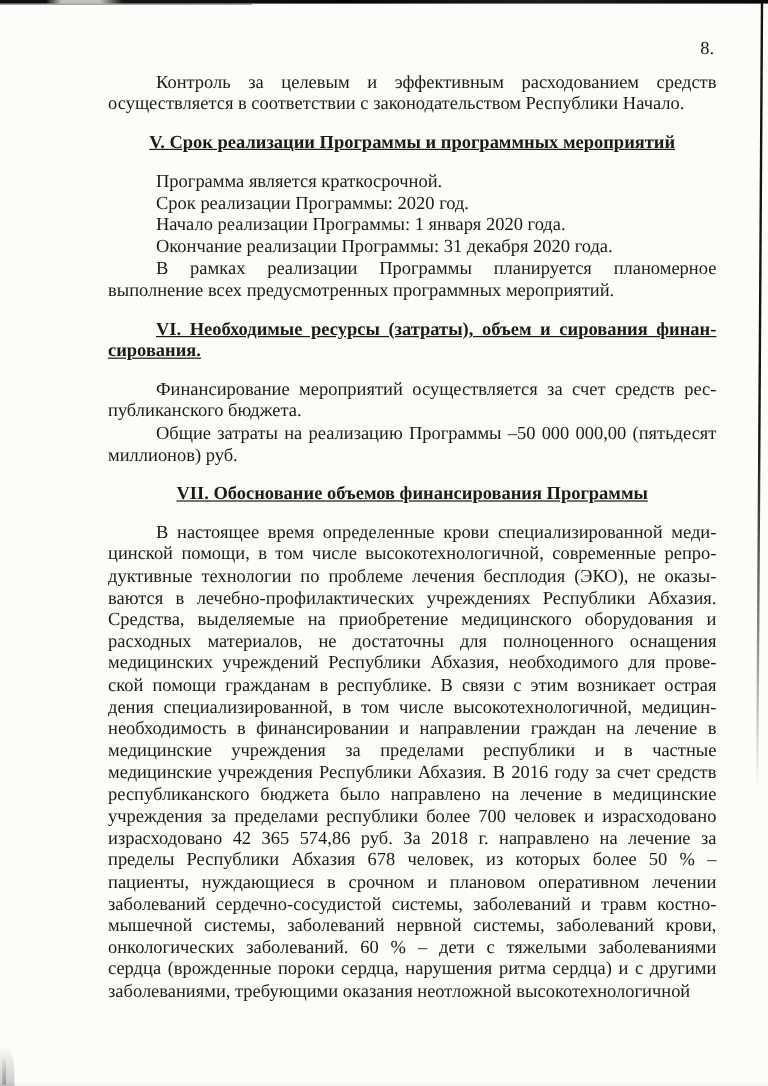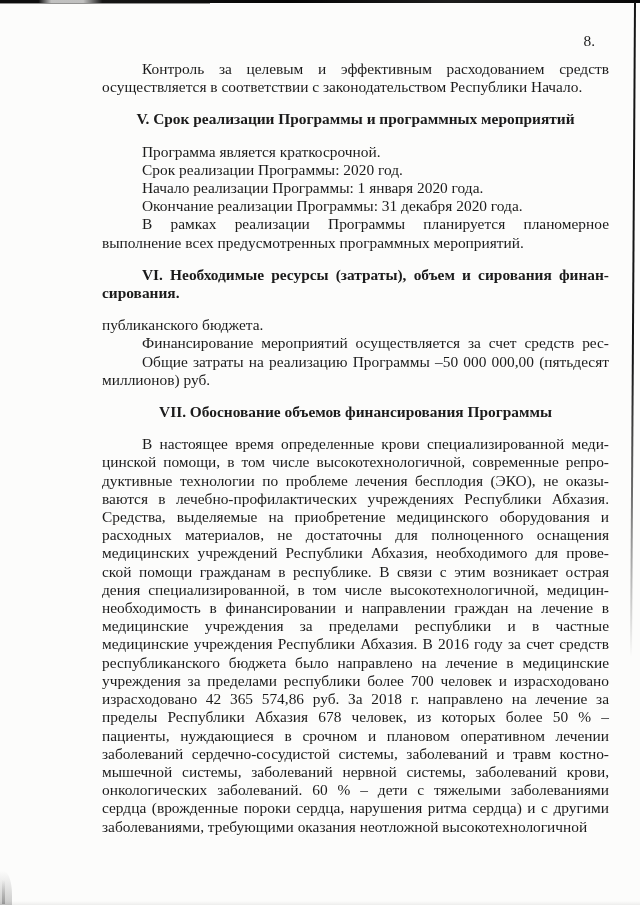--- a/index.html
+++ b/index.html
@@ -43,29 +43,29 @@
   .bottom-shade {
     position: absolute; bottom: 0; left: 0; right: 0; height: 4px;
     background: linear-gradient(to bottom, rgba(0,0,0,0), rgba(0,0,0,.06));
   }
   
   .page-number {
     position: absolute; top: 31px; right: 45px;
     font-size: 15.4px; line-height: 19px;
   }
   .doc-body {
-    position: absolute; left: 102px; top: 60px; width: 507px;
+    position: absolute; left: 90px; top: 60px; width: 507px;
     font-size: 15.4px; line-height: 18.2px;
   }
   .blk { margin: 0; }
   .hgap { margin: 14px 0; }
   .ln { white-space: normal; }
   .ind { text-indent: 40px; }
   .jst { text-align: justify; text-align-last: justify; }
-  .hb { font-weight: bold; }
+  .hb { font-weight: bold; text-decoration: underline; }
   .ctr { text-align: center; }
 </style>
 </head>
 <body>
 
 <div class="page">
   <div class="top-edge"></div>
   <div class="top-edge-2"></div>
   <div class="right-edge"></div>
   <div class="corner-smudge"></div>
@@ -102,22 +102,22 @@
       <div class="ln ind jst">В рамках реализации Программы планируется планомерное</div>
       <div class="ln">выполнение всех предусмотренных программных мероприятий.</div>
     </div>
 
     <div class="blk hgap">
       <div class="ln hb ind jst">VI. Необходимые ресурсы (затраты), объем и сирования финан-</div>
       <div class="ln hb">сирования.</div>
     </div>
 
     <div class="blk">
+      <div class="ln ind jst">Финансирование мероприятий осуществляется за счет средств рес-</div>
       <div class="ln">публиканского бюджета.</div>
-      <div class="ln ind jst">Финансирование мероприятий осуществляется за счет средств рес-</div>
     </div>
 
     <div class="blk">
       <div class="ln ind jst">Общие затраты на реализацию Программы –50 000 000,00 (пятьдесят</div>
       <div class="ln">миллионов) руб.</div>
     </div>
 
     <div class="blk hgap">
       <div class="ln hb ctr">VII. Обоснование объемов финансирования Программы</div>
     </div>

